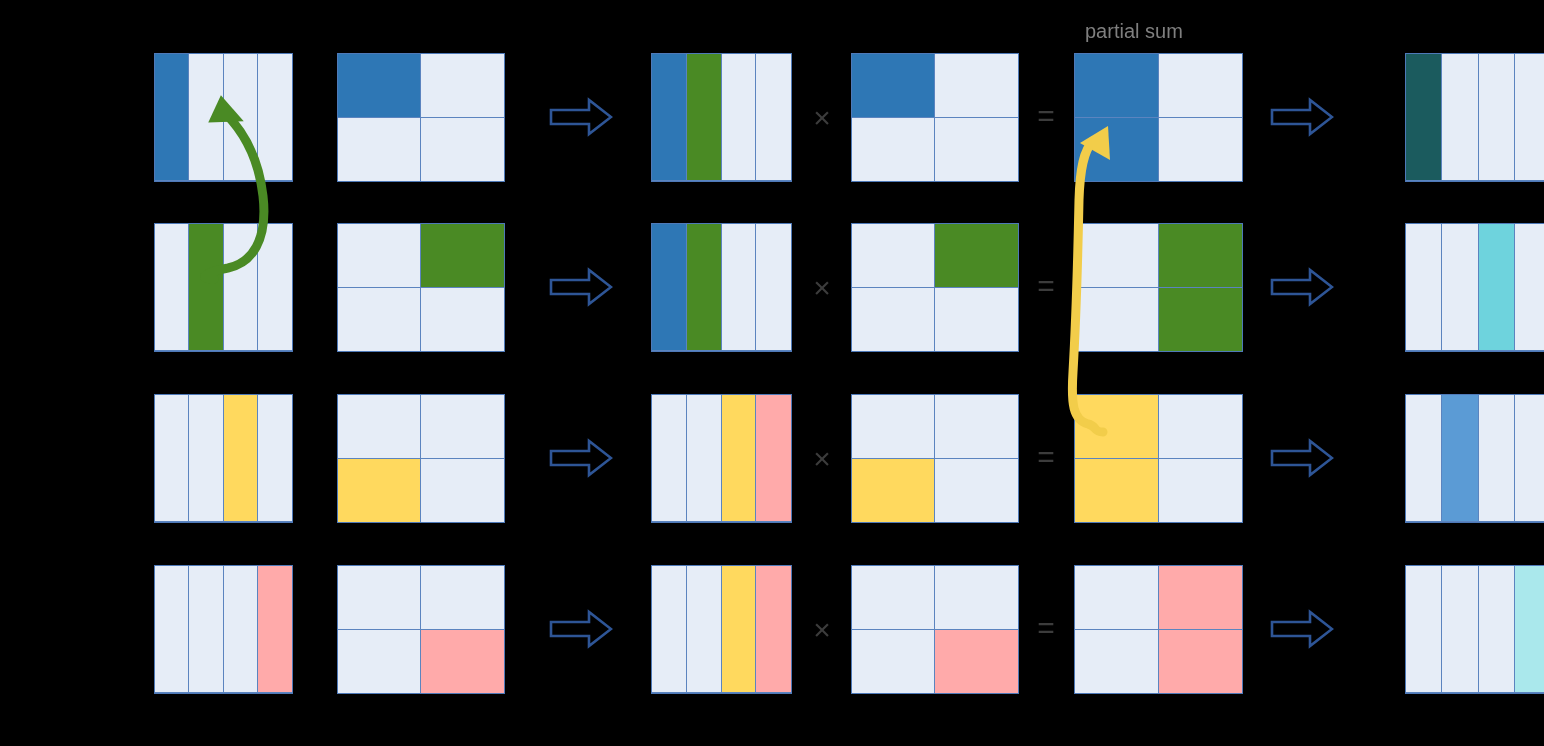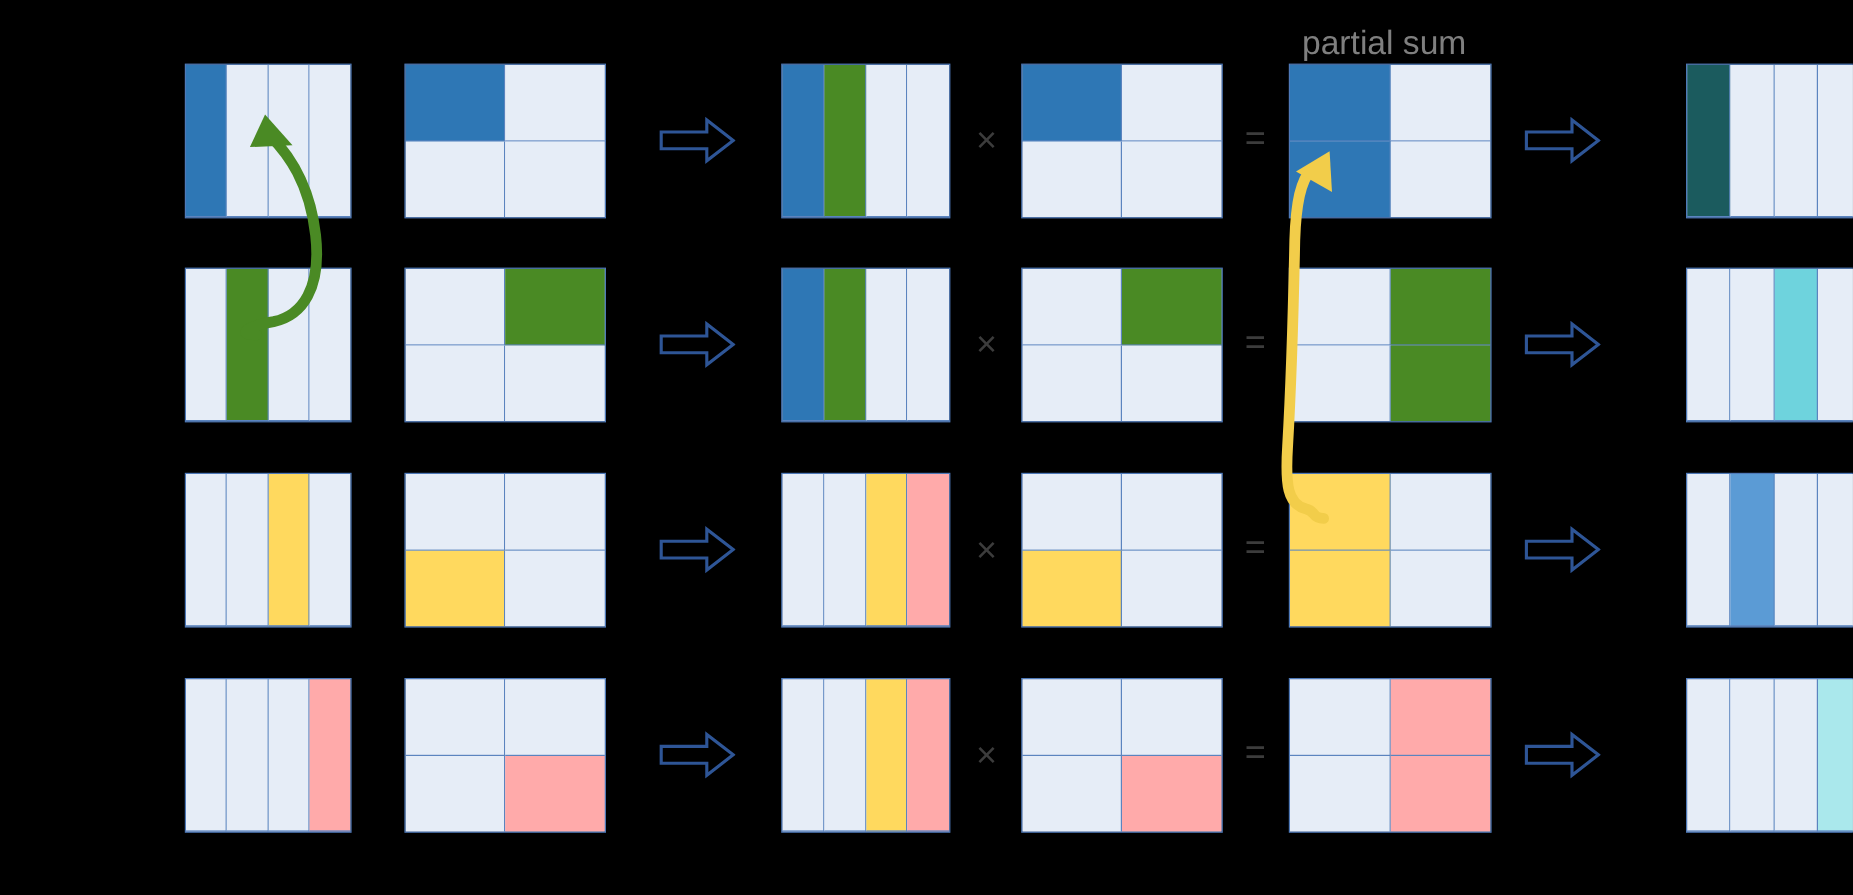--- a/index.html
+++ b/index.html
@@ -79,21 +79,21 @@
     left: 0; top: 0;
     width: 1544px;
     height: 746px;
     pointer-events: none;
   }
 
   
   .label {
     position: absolute;
     color: #7f7f7f;
-    font-size: 28px;
+    font-size: 20px;
     white-space: nowrap;
   }
 </style>
 </head>
 <body>
 
 <div id="stage">
 
   <div class="label" style="left:1085px; top:20px;">partial sum</div>
 

